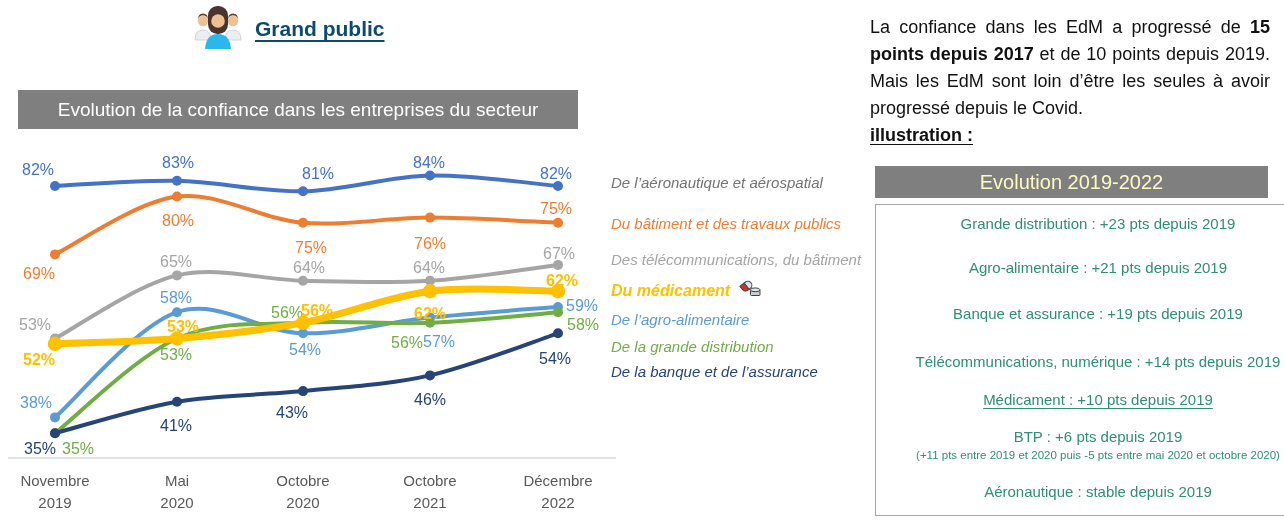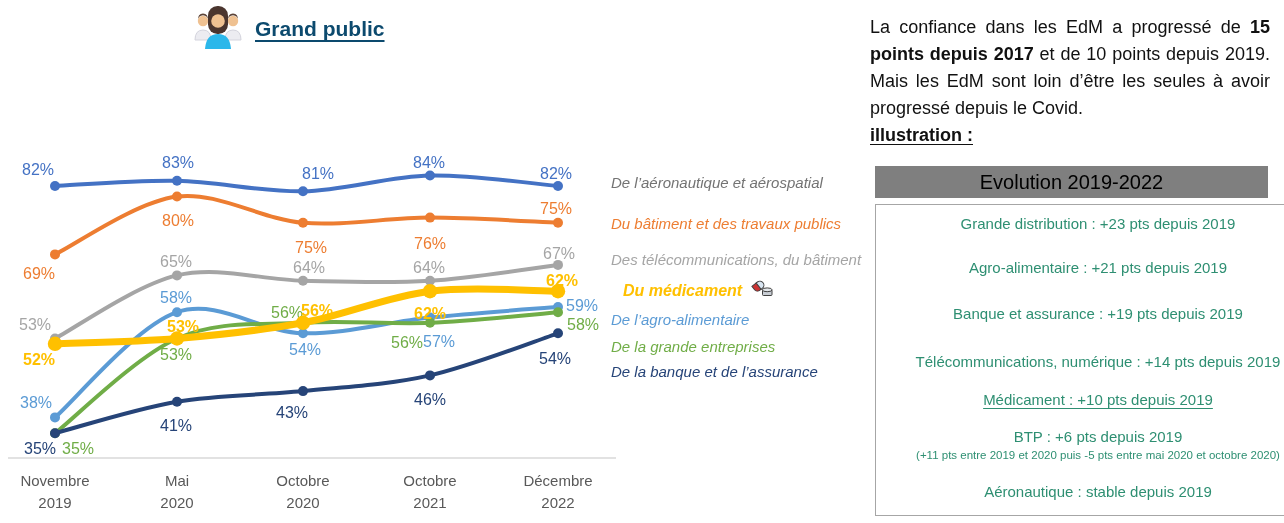--- a/index.html
+++ b/index.html
@@ -20,33 +20,33 @@
   .chart-svg text { font-family:"Liberation Sans", sans-serif; }
   .axis-label { font-size:15px; fill:#595959; text-anchor:middle; }
   .pt-label { font-size:16px; text-anchor:middle; }
   .pt-label.bold { font-weight:bold; }
 
   
   .legend { position:absolute; left:611px; top:173px; display:flex; flex-direction:column; width:265px; }
   .legend-item { font-style:italic; font-size:15px; line-height:20px; white-space:nowrap; display:flex; align-items:center; gap:7px; }
   .legend-item:nth-child(2){ margin-top:21px;text-align:right; }
   .legend-item:nth-child(3){ margin-top:16px; }
-  .legend-item:nth-child(4){ margin-top:7px; font-weight:bold; font-size:16px;margin-left:12px; }
+  .legend-item:nth-child(4){ margin-top:7px; font-weight:bold; font-size:16px; }
   .legend-item:nth-child(5){ margin-top:6px; }
   .legend-item:nth-child(6){ margin-top:7px; }
   .legend-item:nth-child(7){ margin-top:5px; }
 
   
   .right-panel { position:absolute; left:870px; top:14px; width:400px; }
   .paragraph { font-size:18px; line-height:27px; color:#111; text-align:justify; }
   .paragraph b { font-weight:bold; }
   .illustration { font-size:18px; line-height:27px; color:#111; font-weight:bold; text-decoration:underline; text-underline-offset:3px; }
 
   .evolution-header { position:absolute; left:875px; top:166px; width:393px; height:32px;
-    background:#7f7f7f; color:#000000; font-size:20px; display:flex; align-items:center; justify-content:center; }
+    background:#7f7f7f; color:#fef9c3; font-size:20px; display:flex; align-items:center; justify-content:center; }
   .evolution-box { position:absolute; left:875px; top:204px; width:446px; height:312px;
     background:#fff; border:1px solid #a6a6a6; padding-top:9px; }
   .evo-item { color:#2e8f72; font-size:15px; line-height:20px; text-align:center; }
   .evo-item .sub { font-size:11.5px; line-height:17px; }
   .evo-item.u .main { text-decoration:underline; text-underline-offset:3px; }
   .evo-item:nth-child(2){ margin-top:24px; }
   .evo-item:nth-child(3){ margin-top:26px; }
   .evo-item:nth-child(4){ margin-top:28px; }
   .evo-item:nth-child(5){ margin-top:18px; }
   .evo-item:nth-child(6){ margin-top:17px; }
@@ -71,20 +71,23 @@
 
         <rect x="15" y="1" width="20" height="28" rx="9.5" fill="#4A352E"></rect>
         <circle cx="25" cy="16" r="6.8" fill="#EFC191"></circle>
         <path d="M18 13 q7 -9 14 0 l0 -4 q-7 -7 -14 0 z" fill="#4A352E"></path>
         <path d="M12 44 q1 -15 13 -15 q12 0 13 15 z" fill="#2BB7EA"></path>
       </svg>
     </span>
     <span class="gp-title">Grand public</span>
   </div>
 
+  <div class="chart-title-bar">
+    <span>Evolution de la confiance dans les entreprises du secteur</span>
+  </div>
 
   <svg class="chart-svg" viewBox="0 0 620 523">
       <line x1="8" y1="458" x2="616" y2="458" stroke="#D9D9D9" stroke-width="1.5"></line>
       <text x="55" y="486" class="axis-label">Novembre</text>
       <text x="55" y="508" class="axis-label">2019</text>
       <text x="177" y="486" class="axis-label">Mai</text>
       <text x="177" y="508" class="axis-label">2020</text>
       <text x="303" y="486" class="axis-label">Octobre</text>
       <text x="303" y="508" class="axis-label">2020</text>
       <text x="430" y="486" class="axis-label">Octobre</text>
@@ -202,21 +205,21 @@
               <path d="M9.5 5.5 h1.5 a4 4 0 0 1 0 8 h-1.5 z" fill="#D9E6F2" stroke="#404040" stroke-width="1"></path>
             </g>
             <rect x="13.5" y="12.5" width="9.5" height="6" rx="1" fill="#C8CDD4" stroke="#404040" stroke-width="1"></rect>
             <ellipse cx="18.2" cy="12.8" rx="4.8" ry="1.9" fill="#E2E6EA" stroke="#404040" stroke-width="1"></ellipse>
           </svg></span>
       </div>
       <div class="legend-item" style="color: rgb(91, 155, 213);">
         <span>De l’agro-alimentaire</span>
       </div>
       <div class="legend-item" style="color: rgb(112, 173, 71);">
-        <span>De la grande entreprises</span>
+        <span>De la grande distribution</span>
       </div>
       <div class="legend-item" style="color: rgb(38, 68, 120);">
         <span>De la banque et de l’assurance</span>
       </div>
     </div>
 
   <div class="right-panel">
     <div class="paragraph"><span>La confiance dans les EdM a progressé de </span><b>15 points depuis 2017</b><span> et de 10 points depuis 2019. Mais les EdM sont loin d’être les seules à avoir progressé depuis le Covid.</span></div>
     <div class="illustration">illustration :</div>
   </div>

